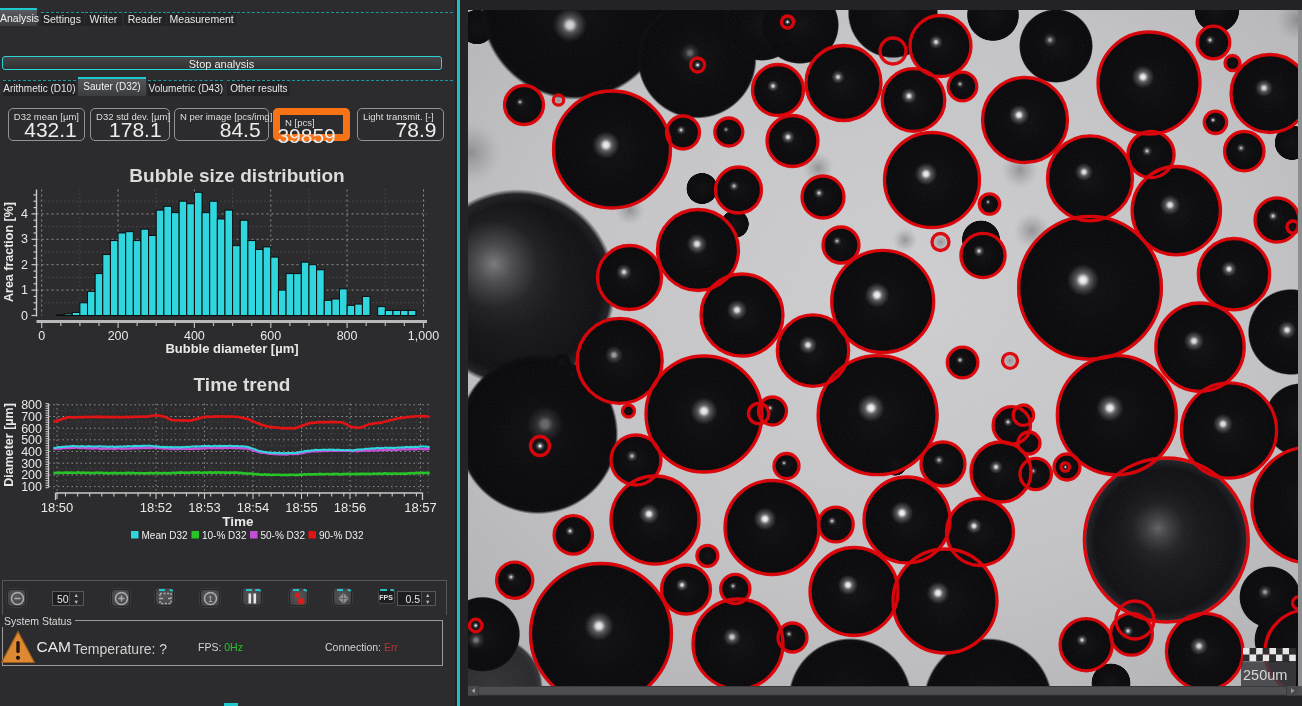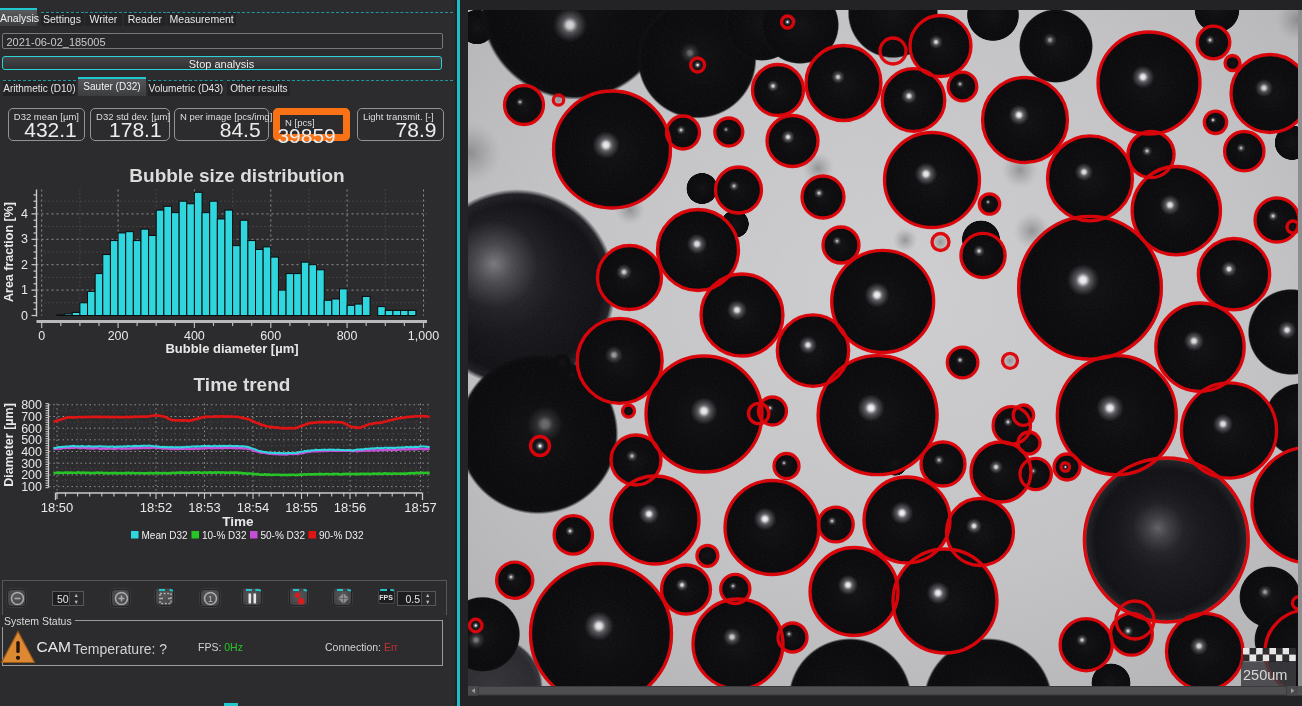--- a/index.html
+++ b/index.html
@@ -2,21 +2,20 @@
 <html><head><meta charset="utf-8"><style>html,body{margin:0;padding:0;background:#232326;width:1302px;height:706px;overflow:hidden;font-family:"Liberation Sans", sans-serif;-webkit-font-smoothing:antialiased}div{box-sizing:border-box}</style></head><body>
 <div style="position:relative;width:1302px;height:706px">
     <div style="position:absolute;left:0;top:0;width:456px;height:706px;background:#2c2c2e">
       <div style="position:absolute;left:0px;top:8.3px;width:37.3px;height:18px;background:linear-gradient(#5a5b5f,#3c3d3f);border-top:2.5px solid #1fc8ce;color:#f2f2f2;font-size:10.5px;text-align:center;line-height:16px;white-space:nowrap">Analysis</div>
       <div style="position:absolute;left:40.5px;top:11.8px;width:43px;height:14.5px;background:#232326;border-top:1.5px dashed #1a9aa0;color:#e6e6e6;font-size:10.5px;text-align:center;line-height:13.5px;white-space:nowrap">Settings</div>
       <div style="position:absolute;left:84.8px;top:11.8px;width:37.2px;height:14.5px;background:#232326;border-top:1.5px dashed #1a9aa0;color:#e6e6e6;font-size:10.5px;text-align:center;line-height:13.5px;white-space:nowrap">Writer</div>
       <div style="position:absolute;left:123.9px;top:11.8px;width:42px;height:14.5px;background:#232326;border-top:1.5px dashed #1a9aa0;color:#e6e6e6;font-size:10.5px;text-align:center;line-height:13.5px;white-space:nowrap">Reader</div>
       <div style="position:absolute;left:167.4px;top:11.8px;width:68.6px;height:14.5px;background:#232326;border-top:1.5px dashed #1a9aa0;color:#e6e6e6;font-size:10.5px;text-align:center;line-height:13.5px;white-space:nowrap">Measurement</div>
       <div style="position:absolute;left:237px;top:11.8px;width:216px;height:0;border-top:1.5px dashed #1a9aa0"></div>
       <div style="position:absolute;left:291.5px;top:79.5px;width:161px;height:0;border-top:1.5px dashed #1a9aa0"></div>
-      <div style="position:absolute;left:1.5px;top:32.8px;width:441.5px;height:16px;background:#29292c;border:1px solid #76787b;border-radius:2px;color:#c9c9c9;font-size:11px;line-height:16px;padding-left:4px">2021-06-02_185005</div>
       <div style="position:absolute;left:1.5px;top:55.5px;width:440px;height:14.2px;background:linear-gradient(#454548,#323235);border:1.6px solid #2bd2d8;border-radius:3px;color:#ececec;font-size:11px;text-align:center;line-height:14.2px">Stop analysis</div>
       <div style="position:absolute;left:2.8px;top:79.5px;width:73.2px;height:16px;background:#232326;border-top:1.5px dashed #1a9aa0;color:#e6e6e6;font-size:10px;text-align:center;line-height:15px;white-space:nowrap">Arithmetic (D10)</div>
       <div style="position:absolute;left:78.4px;top:77px;width:67.2px;height:18.5px;background:linear-gradient(#55565a,#3b3c3e);border-top:2.5px solid #1fc8ce;color:#f2f2f2;font-size:10px;text-align:center;line-height:16px;white-space:nowrap">Sauter (D32)</div>
       <div style="position:absolute;left:148.4px;top:79.5px;width:74.9px;height:16px;background:#232326;border-top:1.5px dashed #1a9aa0;color:#e6e6e6;font-size:10px;text-align:center;line-height:15px;white-space:nowrap">Volumetric (D43)</div>
       <div style="position:absolute;left:227.2px;top:79.5px;width:63.3px;height:16px;background:#232326;border-top:1.5px dashed #1a9aa0;color:#e6e6e6;font-size:10px;text-align:center;line-height:15px;white-space:nowrap">Other results</div>
       <div style="position:absolute;left:7.8px;top:107.8px;width:77px;height:33.5px;border:1px solid #919396;border-radius:5px">
         <div style="position:absolute;left:5px;top:2.5px;font-size:9.5px;color:#dedede;white-space:nowrap">D32 mean [µm]</div>
         <div style="position:absolute;right:7px;top:10.5px;font-size:21px;line-height:21px;color:#ececec">432.1</div>
       </div>
       <div style="position:absolute;left:90.1px;top:107.8px;width:79.5px;height:33.5px;border:1px solid #919396;border-radius:5px">

